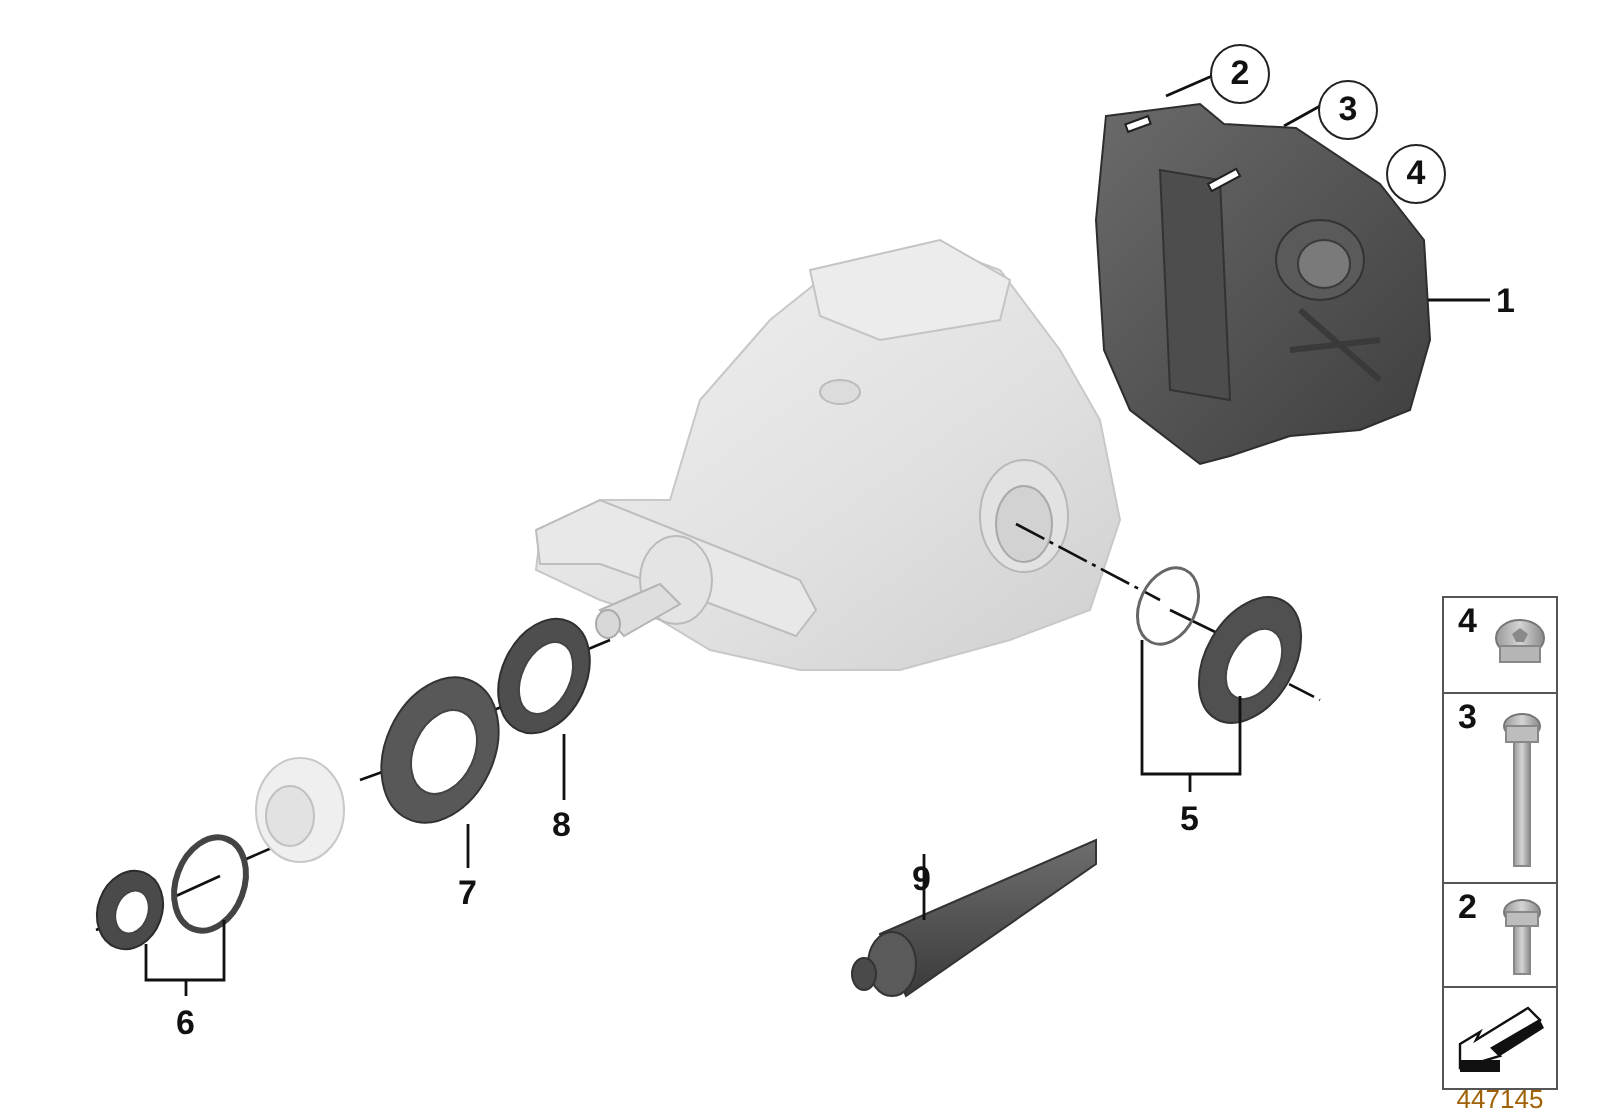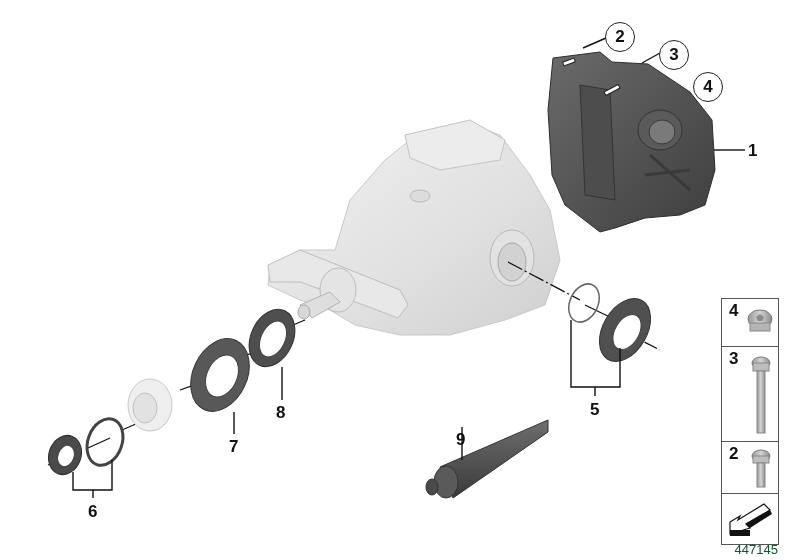--- a/index.html
+++ b/index.html
@@ -4,21 +4,21 @@
 <style>
   html, body { margin:0; padding:0; background:#ffffff; }
   body { width:800px; height:560px; position:relative; overflow:hidden; font-family:"Liberation Sans", sans-serif; }
   #canvas { position:absolute; left:0; top:0; width:800px; height:560px; }
   .callout { position:absolute; font-weight:bold; font-size:17px; color:#111; font-family:"Liberation Sans", sans-serif; }
   .circ { position:absolute; width:30px; height:30px; border:1.5px solid #222; border-radius:50%; background:#fff;
           display:flex; align-items:center; justify-content:center; font-weight:bold; font-size:17px; color:#111; box-sizing:border-box; }
   #legend { position:absolute; left:721px; top:298px; width:56px; height:245px; border:1px solid #555; background:#fff; }
   .lg-cell { position:absolute; left:0; width:56px; border-bottom:1px solid #555; box-sizing:border-box; }
   .lg-num { position:absolute; left:7px; top:2px; font-weight:bold; font-size:17px; color:#111; }
-  #diag-id { position:absolute; left:722px; top:542px; font-size:13px; color:#14532d; width:56px; text-align:right; }
+  #diag-id { position:absolute; left:722px; top:542px; font-size:13px; color:#a16207; width:56px; text-align:center; }
 </style>
 </head>
 <body>
 
 <svg id="canvas" width="800" height="560" viewBox="0 0 800 560" xmlns="http://www.w3.org/2000/svg">
   <defs>
     <linearGradient id="gHousing" x1="0" y1="0" x2="1" y2="1">
       <stop offset="0" stop-color="#f2f2f2"></stop>
       <stop offset="0.6" stop-color="#e0e0e0"></stop>
       <stop offset="1" stop-color="#cfcfcf"></stop>

